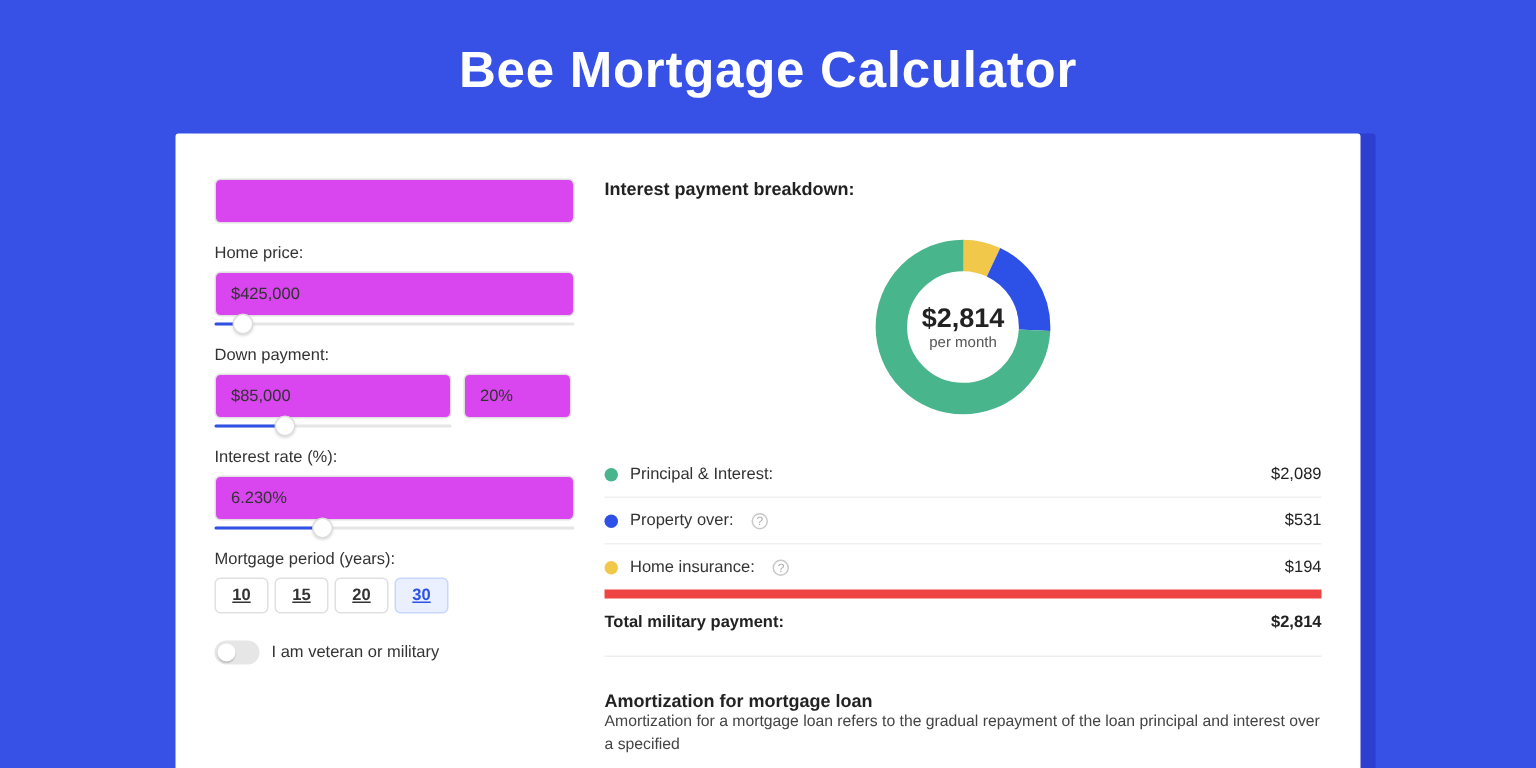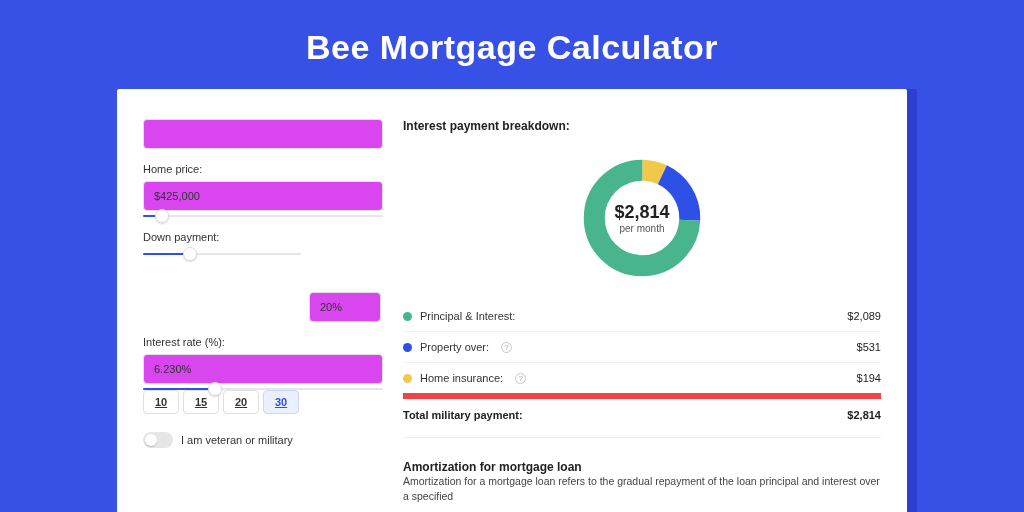--- a/index.html
+++ b/index.html
@@ -32,21 +32,21 @@
   .text-input {
     width: 100%;
     height: 30px;
     border: 1px solid #e0e0e0;
     border-radius: 4px;
     padding: 0 10px;
     font-size: 11px;
     color: #333;
     background: #d946ef;
   }
-  .text-input-small { width: 72px; margin-top: 43px; }
+  .text-input-small { width: 72px; }
   .row-inputs { display: flex; gap: 8px; align-items: flex-start; }
   .dp-wrap { position: relative; width: 158px; }
   .slider-track {
     position: relative;
     height: 2px;
     background: #e6e6e6;
     margin-top: 4px;
     border-radius: 2px;
   }
   .slider-fill {
@@ -105,35 +105,37 @@
     <label class="field-label">Home price:</label>
     <input class="text-input" value="$425,000" style="">
     <div class="slider-track">
       <div class="slider-fill" id="hp-fill" style="width: 8%;"></div>
       <div class="slider-thumb" id="hp-thumb" style="left: 8%;"></div>
     </div>
 
     <label class="field-label">Down payment:</label>
     <div class="row-inputs">
       <div class="dp-wrap">
+        <input class="text-input" value="$85,000" style="">
         <div class="slider-track">
           <div class="slider-fill" id="dp-fill" style="width: 30%;"></div>
           <div class="slider-thumb" id="dp-thumb" style="left: 30%;"></div>
         </div>
       </div>
       <input class="text-input text-input-small" value="20%" style="">
     </div>
 
     <label class="field-label">Interest rate (%):</label>
     <input class="text-input" value="6.230%" style="">
     <div class="slider-track">
       <div class="slider-fill" id="ir-fill" style="width: 30%;"></div>
       <div class="slider-thumb" id="ir-thumb" style="left: 30%;"></div>
     </div>
 
+    <label class="field-label">Mortgage period (years):</label>
     <div class="period-row" id="period-row">
         <div class="period-btn">10</div>
         <div class="period-btn">15</div>
         <div class="period-btn">20</div>
         <div class="period-btn active">30</div>
       </div>
 
     <div class="toggle-row">
       <div class="toggle">
           <div class="toggle-knob"></div>

